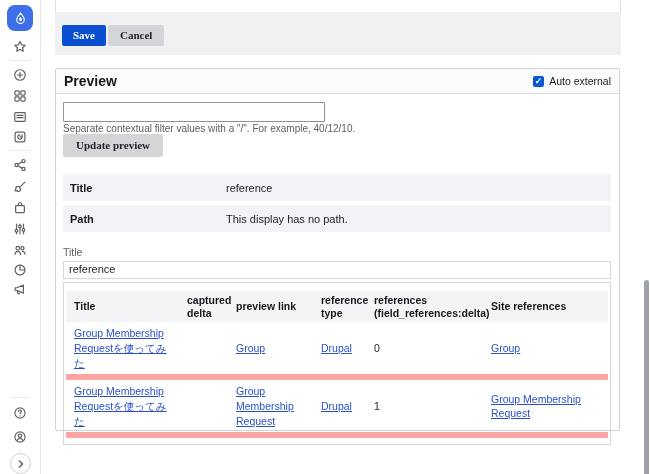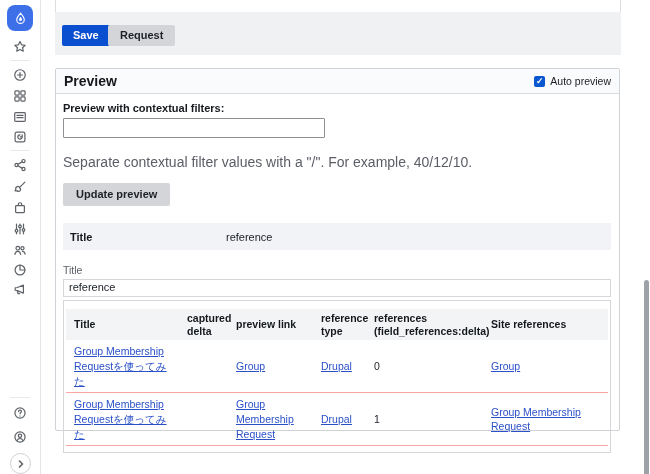--- a/index.html
+++ b/index.html
@@ -12,50 +12,50 @@
   .sidebar{position:absolute;left:0;top:0;width:40px;height:474px;background:#fff;border-right:1px solid #e4e5e8;}
   .logo-btn{position:absolute;left:7px;top:5px;width:26px;height:26px;border-radius:8px;background:#3d70e8;display:flex;align-items:center;justify-content:center;cursor:pointer;}
   .icn{position:absolute;left:13px;width:14px;height:14px;color:#5f6368;cursor:pointer;}
   .icn svg{display:block;width:14px;height:14px;stroke:#5f6368;fill:none;stroke-width:1.4;stroke-linecap:round;stroke-linejoin:round;}
   .sb-div{position:absolute;left:10px;width:20px;height:1px;background:#e8e9eb;}
   .chev-btn{position:absolute;left:10px;top:453px;width:19px;height:19px;border:1px solid #cdd0d4;border-radius:50%;display:flex;align-items:center;justify-content:center;cursor:pointer;}
   .chev-btn svg{width:10px;height:10px;stroke:#5f6368;fill:none;stroke-width:1.6;stroke-linecap:round;stroke-linejoin:round;}
   
   .panel-edge{position:absolute;top:0;width:1px;height:12px;background:#dcdee1;}
   .actions{position:absolute;left:55px;top:12px;width:566px;height:43px;background:#f0f1f3;}
-  .btn{display:inline-block;border:none;border-radius:2px;font-family:Liberation Sans, sans-serif;font-size:11px;font-weight:bold;cursor:pointer;line-height:1;}
+  .btn{display:inline-block;border:none;border-radius:2px;font-family:Liberation Serif, serif;font-size:11px;font-weight:bold;cursor:pointer;line-height:1;}
   .btn-primary{position:absolute;left:7px;top:13px;padding:5px 11px;background:#0b4fd1;color:#ffffff;}
   .btn-gray{background:#d3d5d9;color:#1e2125;}
   .btn-cancel{position:absolute;left:53px;top:13px;padding:5px 12px;}
   
   .preview{position:absolute;left:55px;top:68px;width:565px;height:363px;border:1px solid #cfd2d6;border-radius:2px;background:#fff;box-sizing:border-box;}
   .pv-header{height:24px;display:flex;align-items:center;padding:0 8px;background:#fafbfc;border-bottom:1px solid #d9dbde;}
   .pv-title{font-size:14px;font-weight:bold;color:#15181d;margin-right:auto;}
   .auto-wrap{display:flex;align-items:center;gap:5px;cursor:pointer;}
   .checkbox{width:11px;height:11px;background:#0b57d0;border-radius:2px;display:flex;align-items:center;justify-content:center;color:#fff;font-size:9px;line-height:1;font-weight:bold;}
   .auto-label{font-size:10.5px;color:#1a1e24;}
   .pv-body{padding:4px 8px 0 7px;}
   .fld-label{font-size:11px;font-weight:bold;color:#15181d;margin-top:4px;}
   .ctx-input{display:block;margin-top:4px;width:252px;height:18px;border:1px solid #8e9196;border-radius:1px;background:#fff;font-size:11px;padding:0 4px;font-family:"Liberation Sans",sans-serif;}
-  .help-text{margin-top:16px;font-size:14px;color:#5b5e66;}
-  .btn-update{margin-top:13px;padding:6px 13px;font-size:11px;}
+  .help-text{margin-top:1px;font-size:10px;color:#5b5e66;}
+  .btn-update{padding:6px 13px;font-size:11px;}
   
   .summary{margin-top:17px;}
   .s-row{display:flex;align-items:center;height:27px;background:#f2f3f6;padding-left:7px;}
   .s-row + .s-row{margin-top:4px;}
   .s-label{width:156px;font-size:11px;font-weight:bold;color:#15181d;}
   .s-value{font-size:11px;color:#1a1e24;}
   
   .small-label{margin-top:14px;font-size:10.5px;color:#5c6066;}
   .title-input{margin-top:3px;height:14px;border:1px solid #d5d7da;font-size:11px;color:#1a1e24;padding:1px 5px;background:#fff;}
   
   .content-box{margin-top:3px;border:1px solid #d4d6da;padding:8px 2px 6px 2px;}
   table{width:100%;border-collapse:collapse;table-layout:fixed;}
   th{background:#f3f4f6;text-align:left;font-size:10.5px;font-weight:bold;color:#15181d;padding:3px 6px 3px 8px;line-height:1.2;vertical-align:middle;}
-  td{font-size:10.5px;color:#1a1e24;padding:4px 6px 4px 8px;border-bottom:1px solid #fca5a5;vertical-align:middle;line-height:1.4;}
+  td{font-size:10.5px;color:#1a1e24;padding:4px 6px 4px 8px;border-bottom:6px solid #fca5a5;vertical-align:middle;line-height:1.4;}
   a.lnk{color:#2b50c8;text-decoration:underline;cursor:pointer;word-wrap:break-word;}
   
   .scroll-thumb{position:absolute;right:1px;top:280px;width:5px;height:196px;background:#9da2a8;border-radius:3px;cursor:pointer;}
 </style>
 </head>
 <body>
 
 <div class="sidebar">
   <div class="logo-btn">
     <svg width="15" height="15" viewBox="0 0 24 24">
@@ -166,42 +166,45 @@
     <svg viewBox="0 0 10 10">
         <path d="M3.5 2l3 3-3 3"></path>
       </svg>
   </div>
 </div>
 
 <div class="panel-edge" style="left:55px"></div>
 <div class="panel-edge" style="left:620px"></div>
 <div class="actions">
   <button class="btn btn-primary">Save</button>
-  <button class="btn btn-gray btn-cancel">Request</button>
+  <button class="btn btn-gray btn-cancel">Cancel</button>
 </div>
 
 <div class="preview">
   <div class="pv-header">
     <span class="pv-title">Preview</span>
     <span class="auto-wrap">
       <span class="checkbox">✓</span>
-      <span class="auto-label">Auto preview</span>
+      <span class="auto-label">Auto external</span>
     </span>
   </div>
 
   <div class="pv-body">
-    <div class="fld-label">Preview with contextual filters:</div>
     <input class="ctx-input" type="text" value="" style="">
     <div class="help-text">Separate contextual filter values with a "/". For example, 40/12/10.</div>
     <button class="btn btn-gray btn-update">Update preview</button>
 
     <div class="summary">
       <div class="s-row">
         <span class="s-label">Title</span>
         <span class="s-value">reference</span>
+      </div>
+      <div class="s-row">
+        <span class="s-label">Path</span>
+        <span class="s-value">This display has no path.</span>
       </div>
     </div>
 
     <div class="small-label">Title</div>
     <div class="title-input">reference</div>
 
 
     <div class="content-box">
       <table>
         <colgroup>

